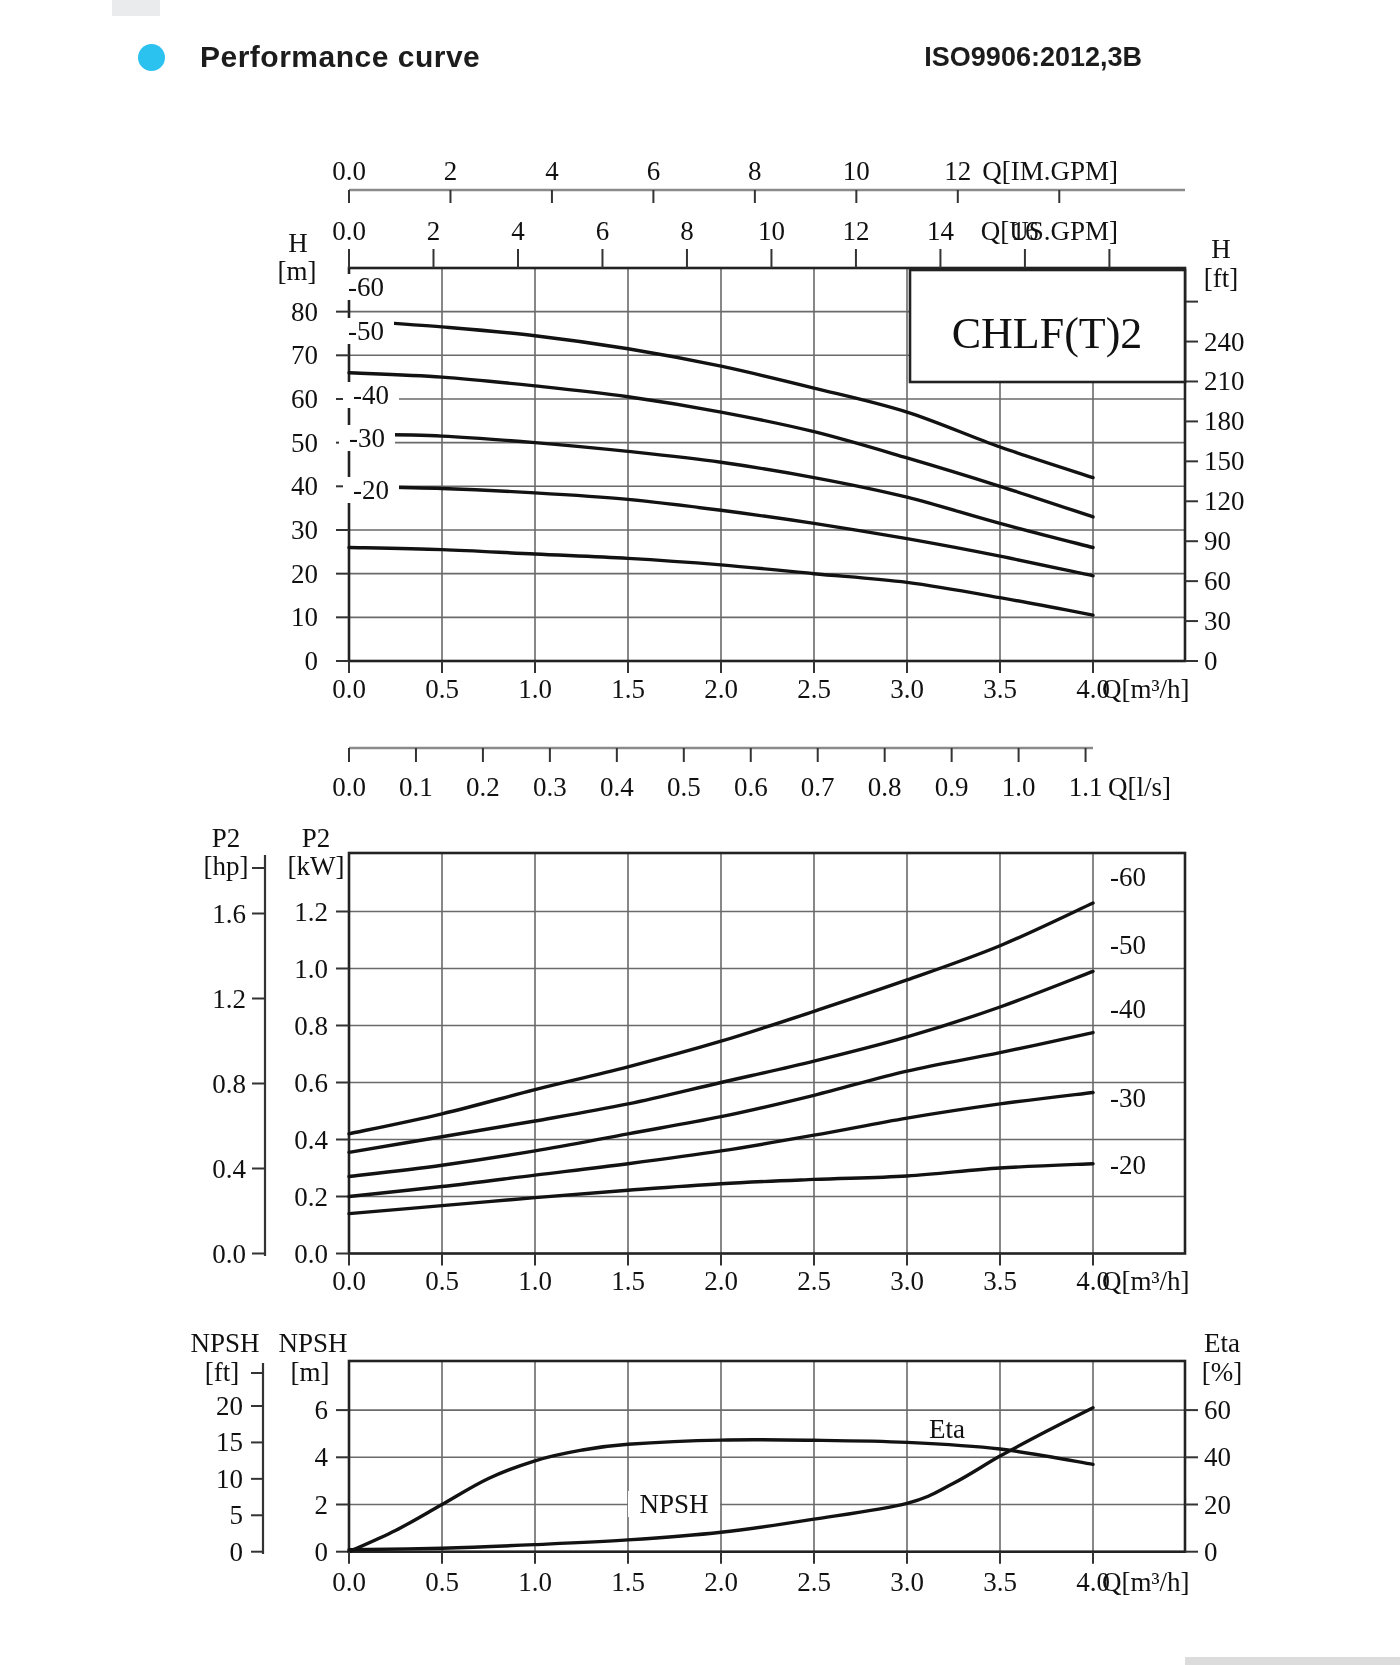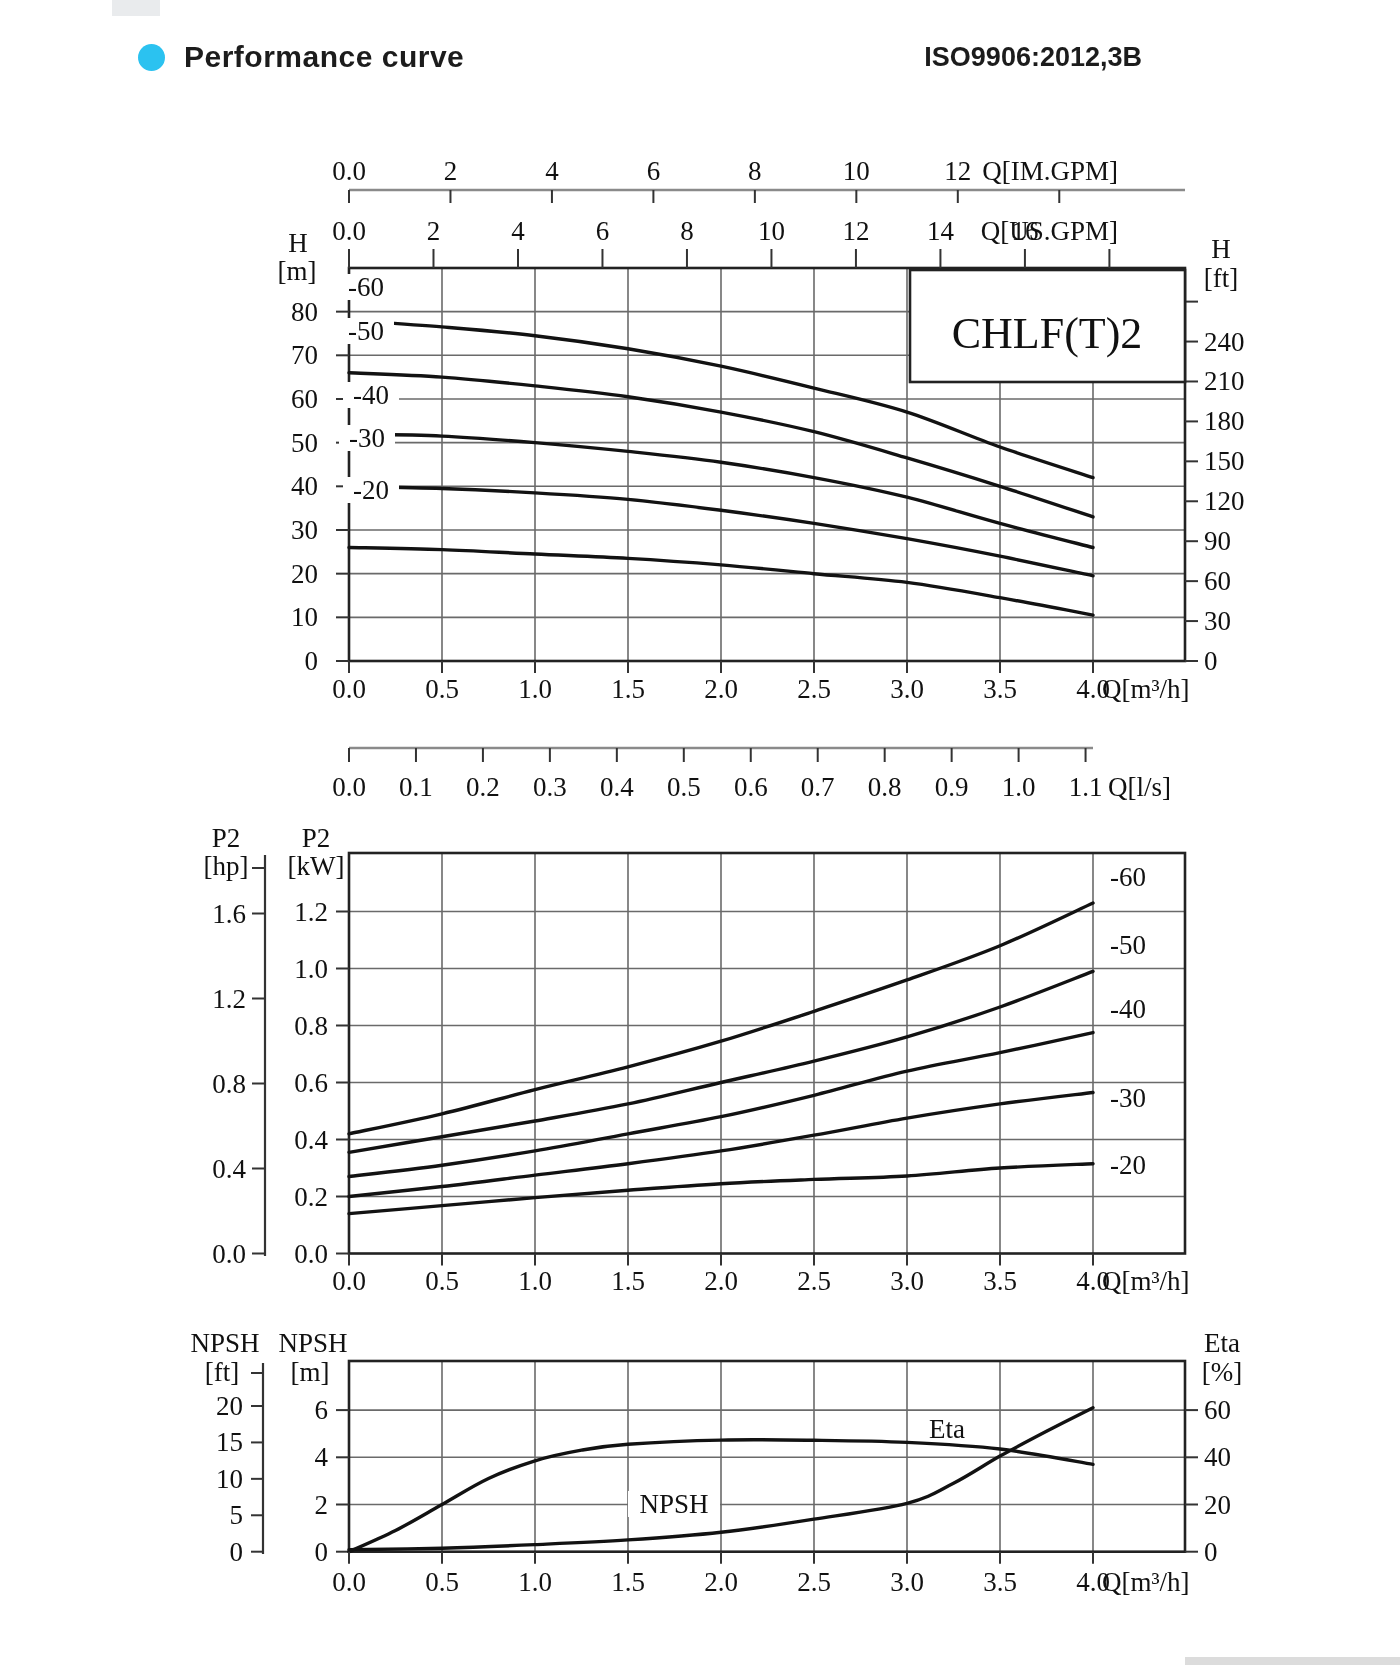--- a/index.html
+++ b/index.html
@@ -1,19 +1,19 @@
 <!DOCTYPE html>
 <html><head>
 <meta charset="utf-8">
 <style>
   html,body{margin:0;padding:0;background:#ffffff;}
   body{width:1400px;height:1665px;position:relative;font-family:"Liberation Serif",serif;}
   .header{position:absolute;left:0;top:0;width:1400px;height:90px;}
   .dot{position:absolute;left:138px;top:44px;width:27px;height:27px;border-radius:50%;background:#2bc2f0;}
-  .page-title{position:absolute;left:184px;top:40px;margin:0;font-family:"Liberation Sans",sans-serif;
+  .page-title{position:absolute;left:200px;top:40px;margin:0;font-family:"Liberation Sans",sans-serif;
     font-weight:bold;font-size:30px;color:#1c1c1c;letter-spacing:0.5px;}
   .iso{position:absolute;right:258px;top:42px;font-family:"Liberation Sans",sans-serif;
     font-weight:bold;font-size:27px;color:#1c1c1c;text-align:right;}
   .artifact{position:absolute;left:112px;top:0;width:48px;height:16px;background:#e9ebed;}
   .artifact2{position:absolute;left:1185px;top:1657px;width:215px;height:8px;background:#dcdcdc;}
   #chart-svg{position:absolute;left:0;top:0;}
   text{fill:#111;}
 </style>
 </head>
 <body>

